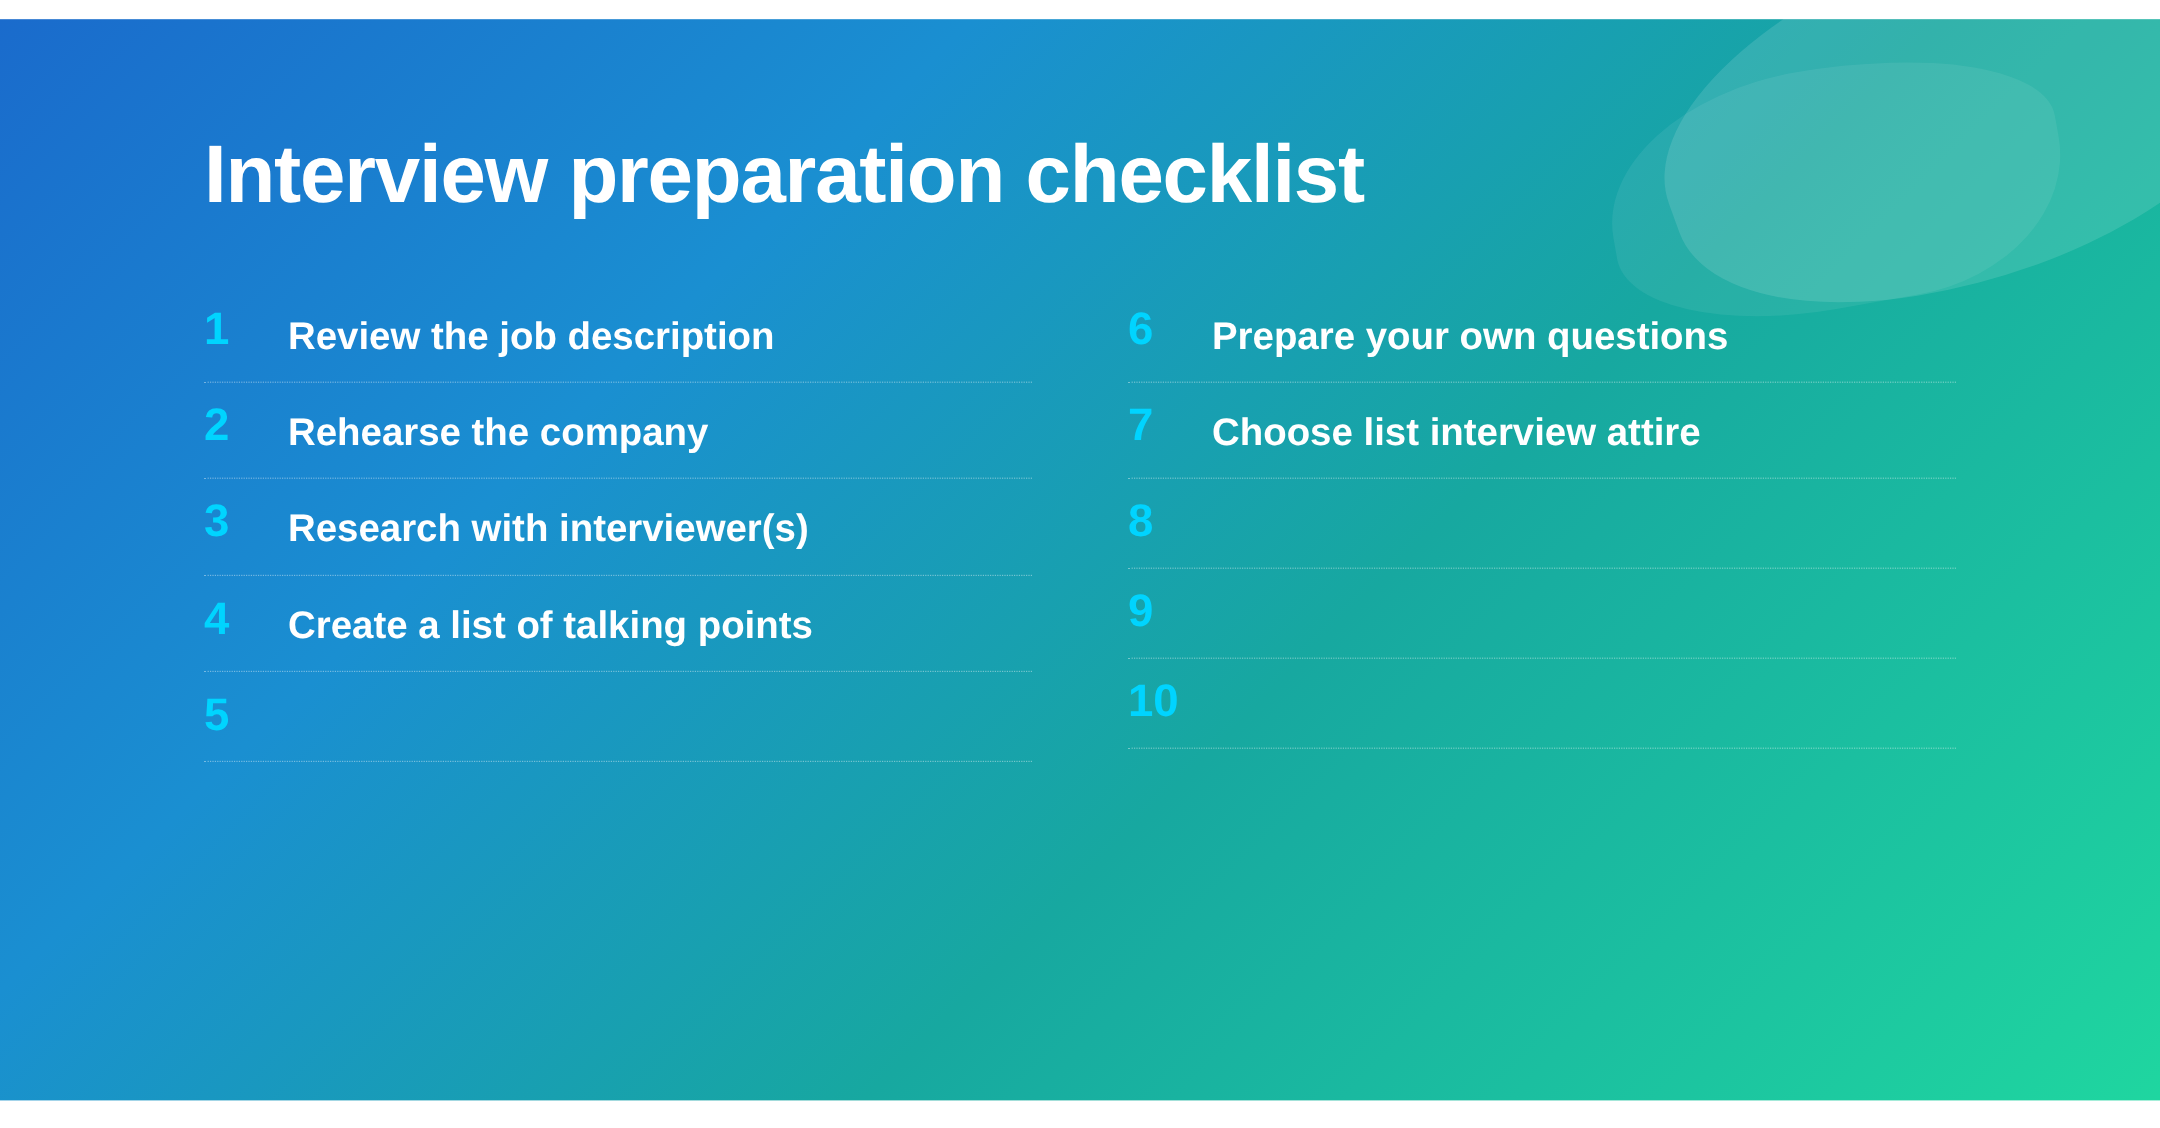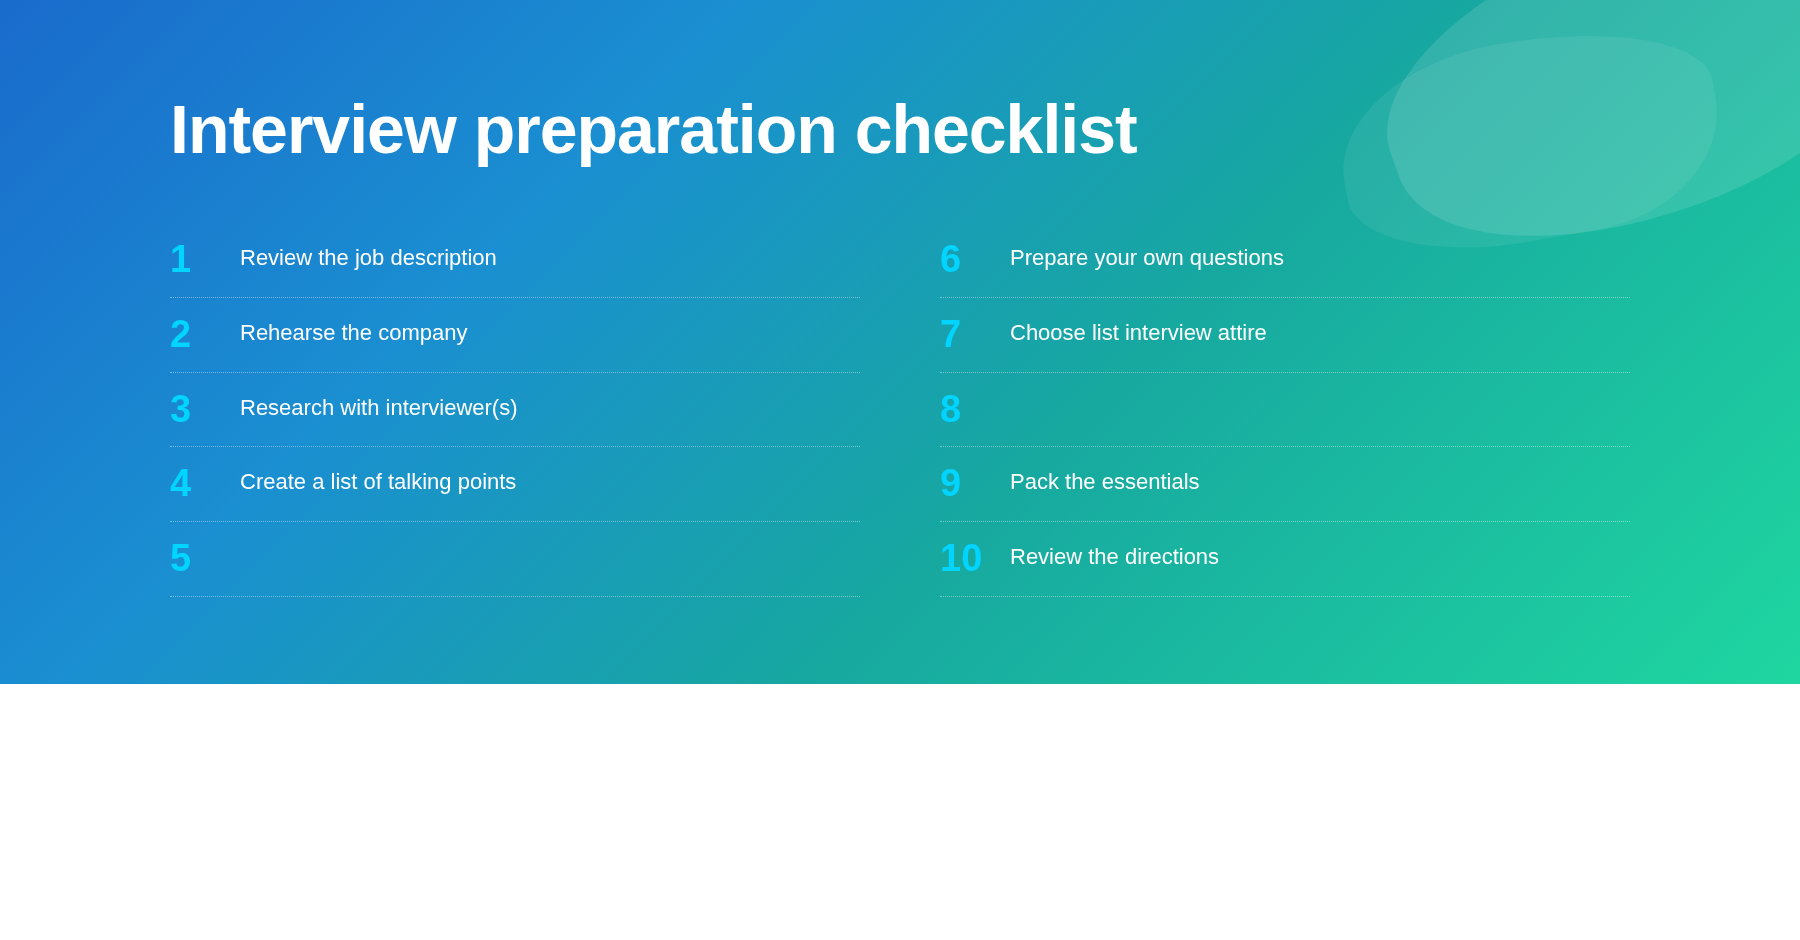--- a/index.html
+++ b/index.html
@@ -10,24 +10,25 @@
 
     body {
       width: 1800px;
       height: 940px;
       overflow: hidden;
       font-family: 'Arial', sans-serif;
     }
 
     .background {
       width: 1800px;
-      height: 684px;
+      height: 901px;
       background: linear-gradient(135deg, #1a6bcc 0%, #1a8fd1 30%, #17a8a0 60%, #1fd6a0 100%);
       position: relative;
       overflow: hidden;
+      margin-top: 16px;
     }
 
     .blob {
       position: absolute;
       top: -60px;
       right: -80px;
       width: 500px;
       height: 280px;
       background: rgba(255,255,255,0.12);
       border-radius: 60% 40% 50% 60% / 50% 60% 40% 50%;
@@ -80,22 +81,22 @@
     .item-number {
       font-size: 38px;
       font-weight: 900;
       color: #00d4ff;
       min-width: 70px;
       line-height: 1.1;
       flex-shrink: 0;
     }
 
     .item-text {
-      font-size: 22px;
-      font-weight: 400;
+      font-size: 32px;
+      font-weight: 700;
       color: #ffffff;
       line-height: 1.35;
       padding-top: 4px;
     }
   </style>
 </head>
 <body>
 
 <div class="background">
   <div class="blob"></div>
@@ -133,22 +134,20 @@
     </div>
           <div class="checklist-item">
       <span class="item-number">7</span>
       <span class="item-text">Choose list interview attire</span>
     </div>
           <div class="checklist-item">
       <span class="item-number">8</span>
     </div>
           <div class="checklist-item">
       <span class="item-number">9</span>
-      <span class="item-text">Pack the essentials</span>
     </div>
           <div class="checklist-item">
       <span class="item-number">10</span>
-      <span class="item-text">Review the directions</span>
     </div>
         </div>
     </div>
   </div>
 </div>
 
 </body></html>

